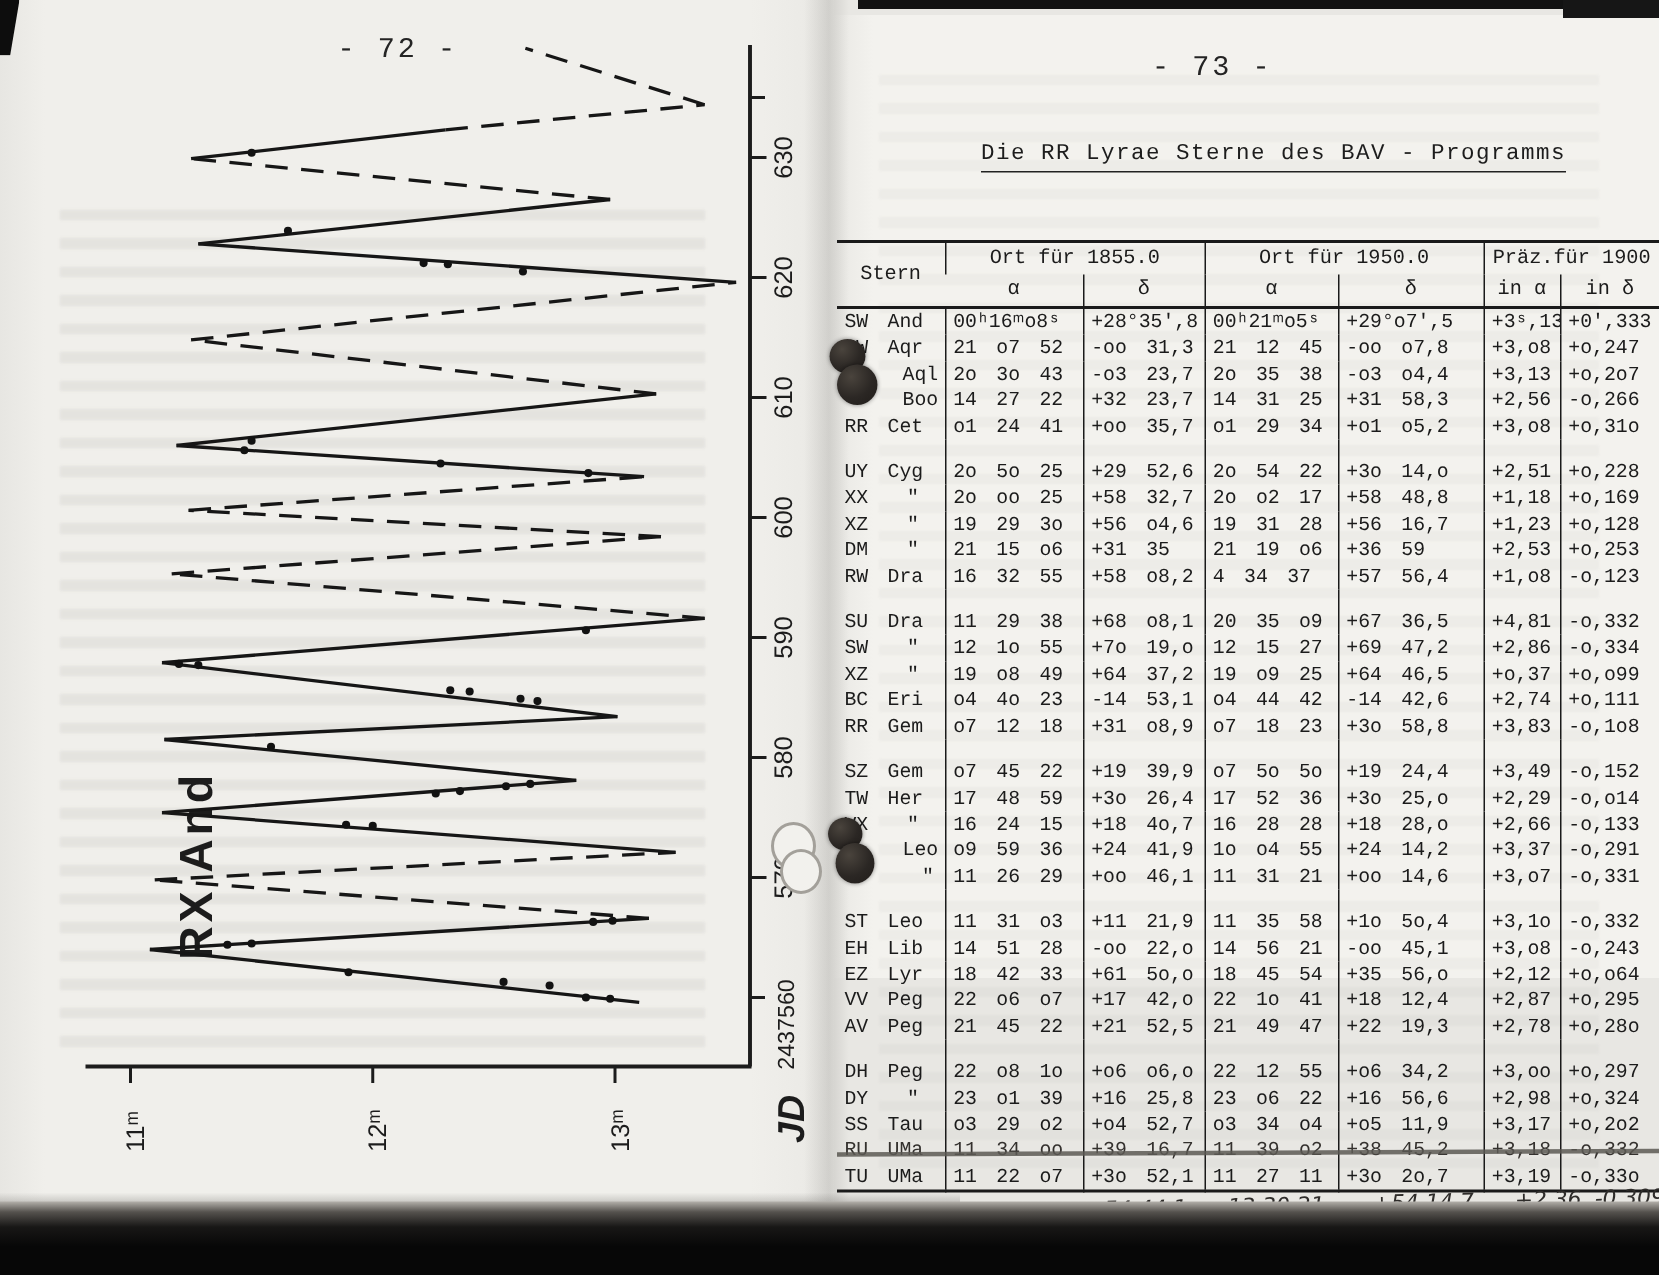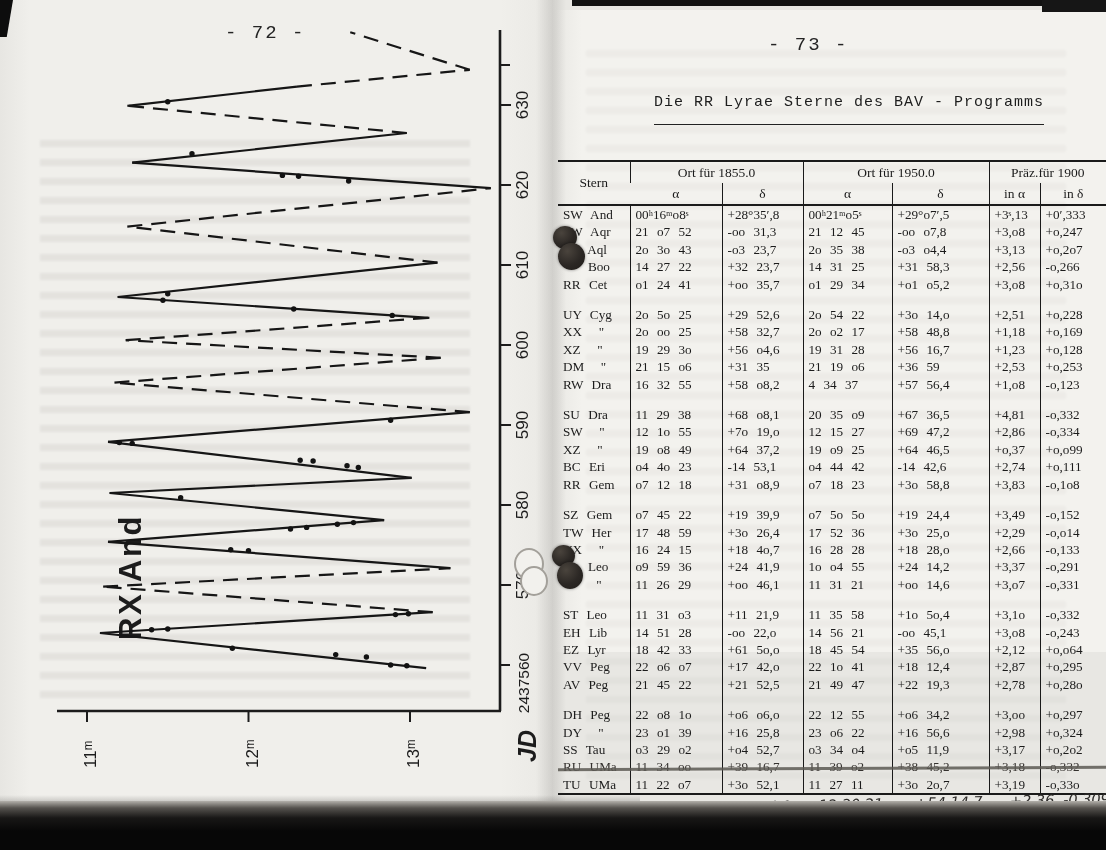--- a/index.html
+++ b/index.html
@@ -24,24 +24,24 @@
                background:linear-gradient(180deg,#b3b0aa 0,#55524e 7px,#181716 17px,#070707 30px);}
   .bottom-band-left{position:absolute;left:0;top:795px;width:640px;height:14px;
                background:linear-gradient(180deg,transparent 0,rgba(90,88,84,0.55) 100%);}
   .hole-dark{position:absolute;border-radius:50%;
              background:radial-gradient(circle at 35% 30%,#4a443d 0,#2b2724 55%,#201c19 100%);
              box-shadow:0 0 3px rgba(0,0,0,.45);}
   .hole-ghost{position:absolute;border-radius:50%;border:2px solid #a3a09a;background:#f2f1ed;}
   
   .pageno{position:absolute;font-size:19px;color:#242424;letter-spacing:2px;}
   .doc-title{position:absolute;font-size:15px;color:#1d1d1d;letter-spacing:1px;
-             border-bottom:1.6px solid #222;padding-bottom:13px;white-space:pre;}
+             border-bottom:1.6px solid #222;padding-bottom:3px;white-space:pre;}
   
   .startable{position:absolute;left:2px;top:150px;width:548px;border-collapse:collapse;table-layout:fixed;
-             border-top:2.4px solid #1a1a1a;border-bottom:2.4px solid #1a1a1a;font-family:Liberation Serif, serif;}
+             border-top:2.4px solid #1a1a1a;border-bottom:2.4px solid #1a1a1a;}
   .startable thead{border-bottom:2.2px solid #1a1a1a;}
   .startable th{font-weight:normal;font-size:13.5px;color:#1b1b1b;height:21px;
                 white-space:pre;text-align:center;padding:0;}
   .startable td{font-size:13.2px;color:#1b1b1b;height:17.4px;line-height:17.4px;
                 padding:0 0 0 5px;white-space:pre;overflow:hidden;word-spacing:5px;}
   .startable .bl{border-left:1.7px solid #1a1a1a;}
   .startable tr.gap td{height:13px;}
   .strike-line{position:absolute;left:2px;top:757px;width:548px;height:2.6px;background:#5c5954;
                opacity:.85;transform:rotate(-0.25deg);}
   .handwritten{position:absolute;left:2px;top:787px;width:552px;display:flex;

